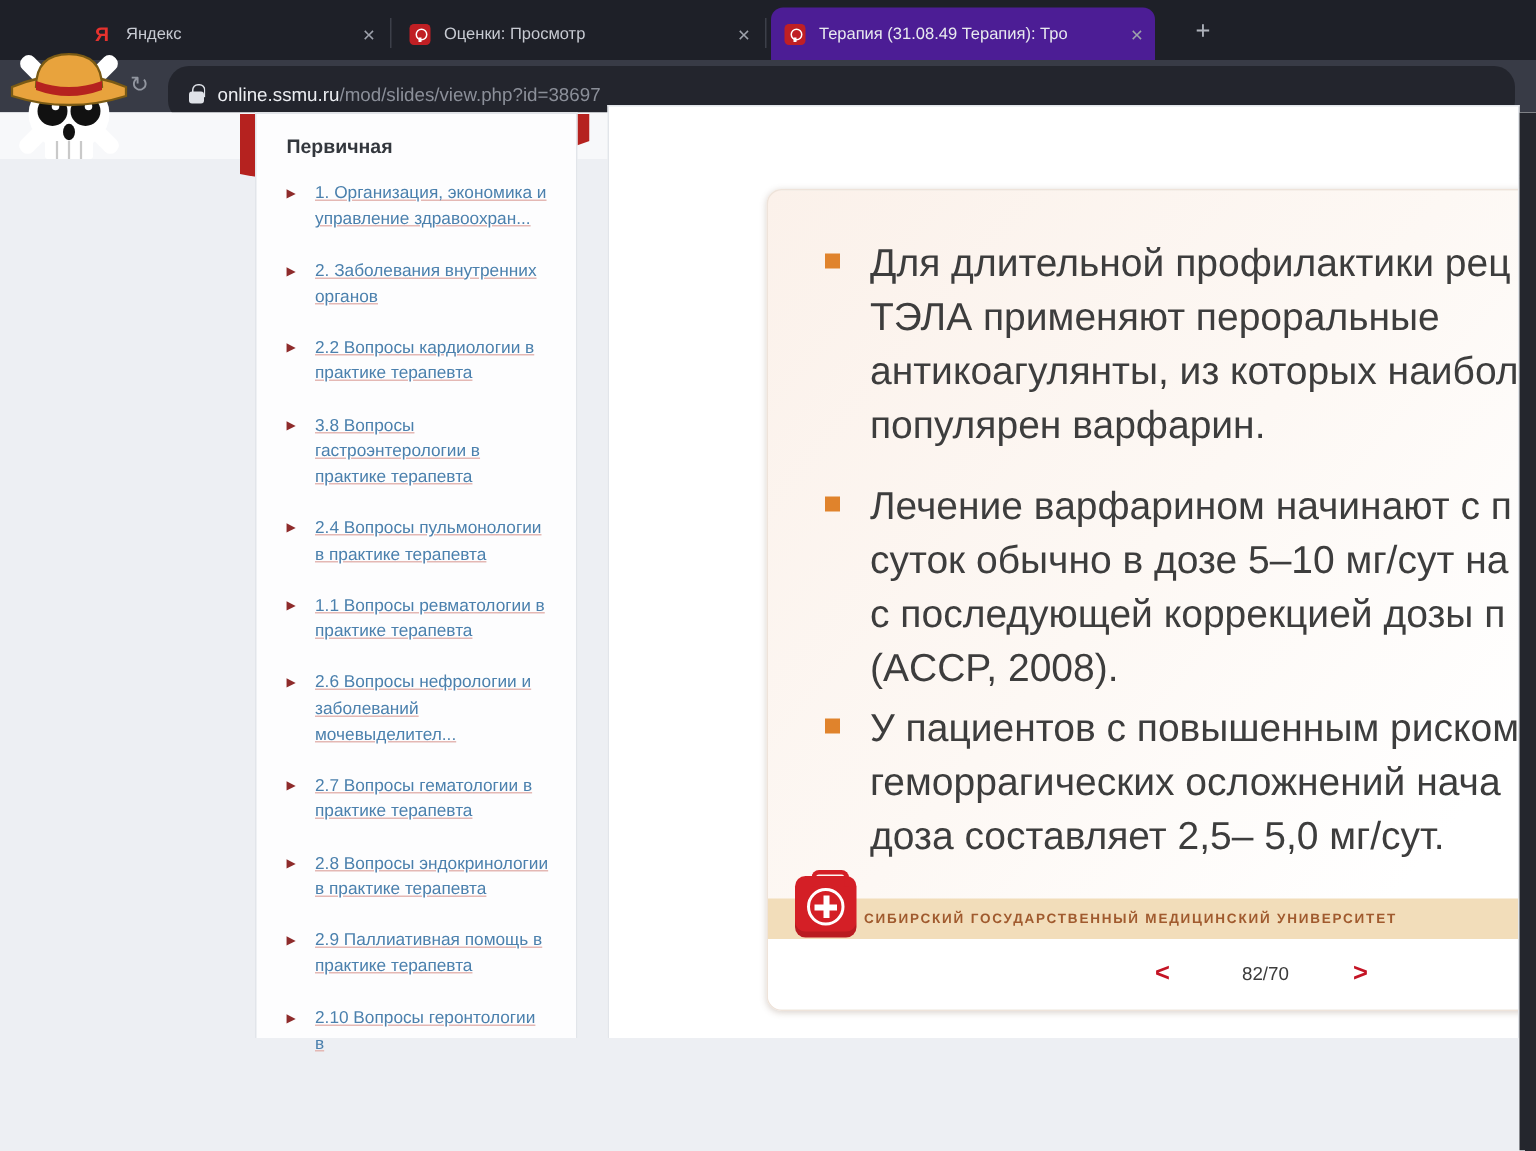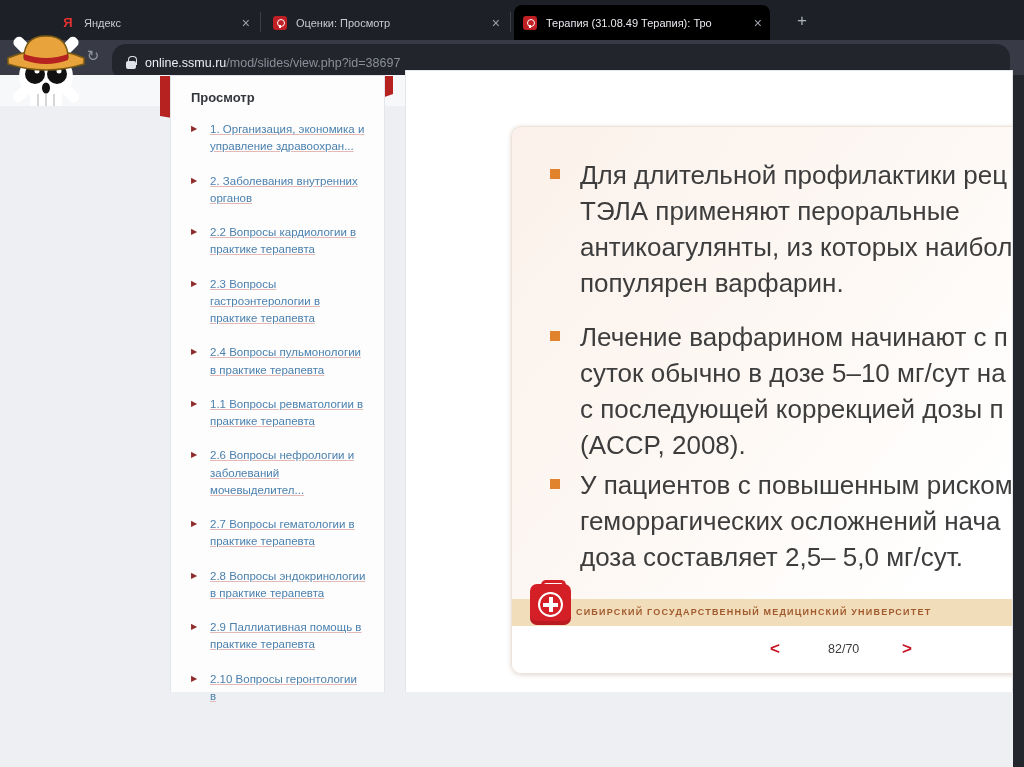--- a/index.html
+++ b/index.html
@@ -9,21 +9,21 @@
 
   
   .tabbar { position:absolute; left:0; top:0; width:1024px; height:40px; background:#1e2028; }
   .tab { position:absolute; top:5px; height:35px; display:flex; align-items:center;
          border-radius:8px 8px 0 0; padding:0 8px; cursor:default; }
   .tab .favicon { width:16px; height:16px; display:flex; align-items:center; justify-content:center;
                   margin-right:8px; flex:0 0 16px; }
   .tab .tab-label { font-size:11px; color:#c7cad2; white-space:nowrap; overflow:hidden;
                     text-overflow:clip; flex:1; }
   .tab .tab-close { color:#9da1ab; font-size:14px; margin-left:8px; line-height:1; }
-  .tab.active { background:#000000; }
+  .tab.active { background:#4c1d95; }
   .tab-sep { position:absolute; top:12px; width:1px; height:20px; background:#3c3f49; }
   .yandex-fav { color:#e5322e; font-weight:bold; font-size:13px; }
   .ssmu-fav { width:14px; height:14px; background:#c01f24; border-radius:3px; position:relative; }
   .ssmu-fav::after { content:""; position:absolute; left:4px; top:3px; width:6px; height:6px;
                      border:1px solid #fff; border-radius:50%; }
   .ssmu-fav::before { content:""; position:absolute; left:6px; top:9px; width:2px; height:3px; background:#fff; }
   .newtab { position:absolute; left:788px; top:8px; width:28px; height:26px; border-radius:6px;
             color:#aeb2bb; font-size:17px; display:flex; align-items:center; justify-content:center; }
 
   .toolbar { position:absolute; left:0; top:40px; width:1024px; height:35px; background:#383b46; }
@@ -179,36 +179,36 @@
     <div class="breadcrumb">
       <span class="crumb">В начало</span><span class="crumb-sep">&gt;</span>
       <span class="crumb">Мои курсы</span><span class="crumb-sep">&gt;</span>
       <span class="crumb">Терапия (31.08.49 Терапия)</span><span class="crumb-sep">&gt;</span>
       <span class="crumb">2.12 Первичная врачебная помощь при неотложных сос...</span><span class="crumb-sep">&gt;</span>
       
     </div>
   </div>
 
   <div class="sidebar">
-    <div class="sidebar-title">Просмотр</div>
+    <div class="sidebar-title">Первичная</div>
     <div class="nav-item">
       <span class="nav-bullet">▶</span>
       <span class="nav-link">1. Организация, экономика и управление здравоохран...</span>
     </div>
     <div class="nav-item">
       <span class="nav-bullet">▶</span>
       <span class="nav-link">2. Заболевания внутренних органов</span>
     </div>
     <div class="nav-item">
       <span class="nav-bullet">▶</span>
       <span class="nav-link">2.2 Вопросы кардиологии в практике терапевта</span>
     </div>
     <div class="nav-item">
       <span class="nav-bullet">▶</span>
-      <span class="nav-link">2.3 Вопросы гастроэнтерологии в практике терапевта</span>
+      <span class="nav-link">3.8 Вопросы гастроэнтерологии в практике терапевта</span>
     </div>
     <div class="nav-item">
       <span class="nav-bullet">▶</span>
       <span class="nav-link">2.4 Вопросы пульмонологии в практике терапевта</span>
     </div>
     <div class="nav-item">
       <span class="nav-bullet">▶</span>
       <span class="nav-link">1.1 Вопросы ревматологии в практике терапевта</span>
     </div>
     <div class="nav-item">

